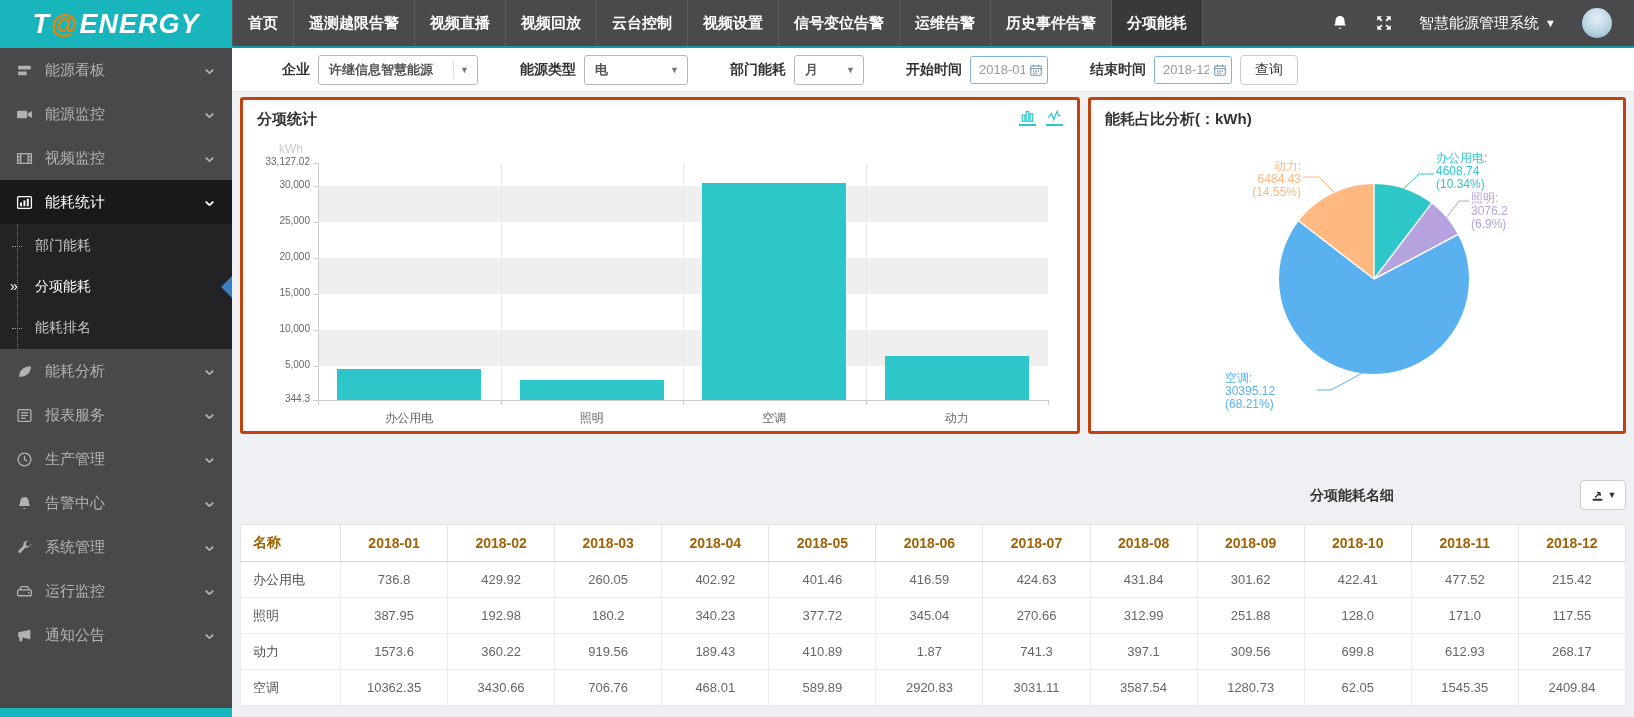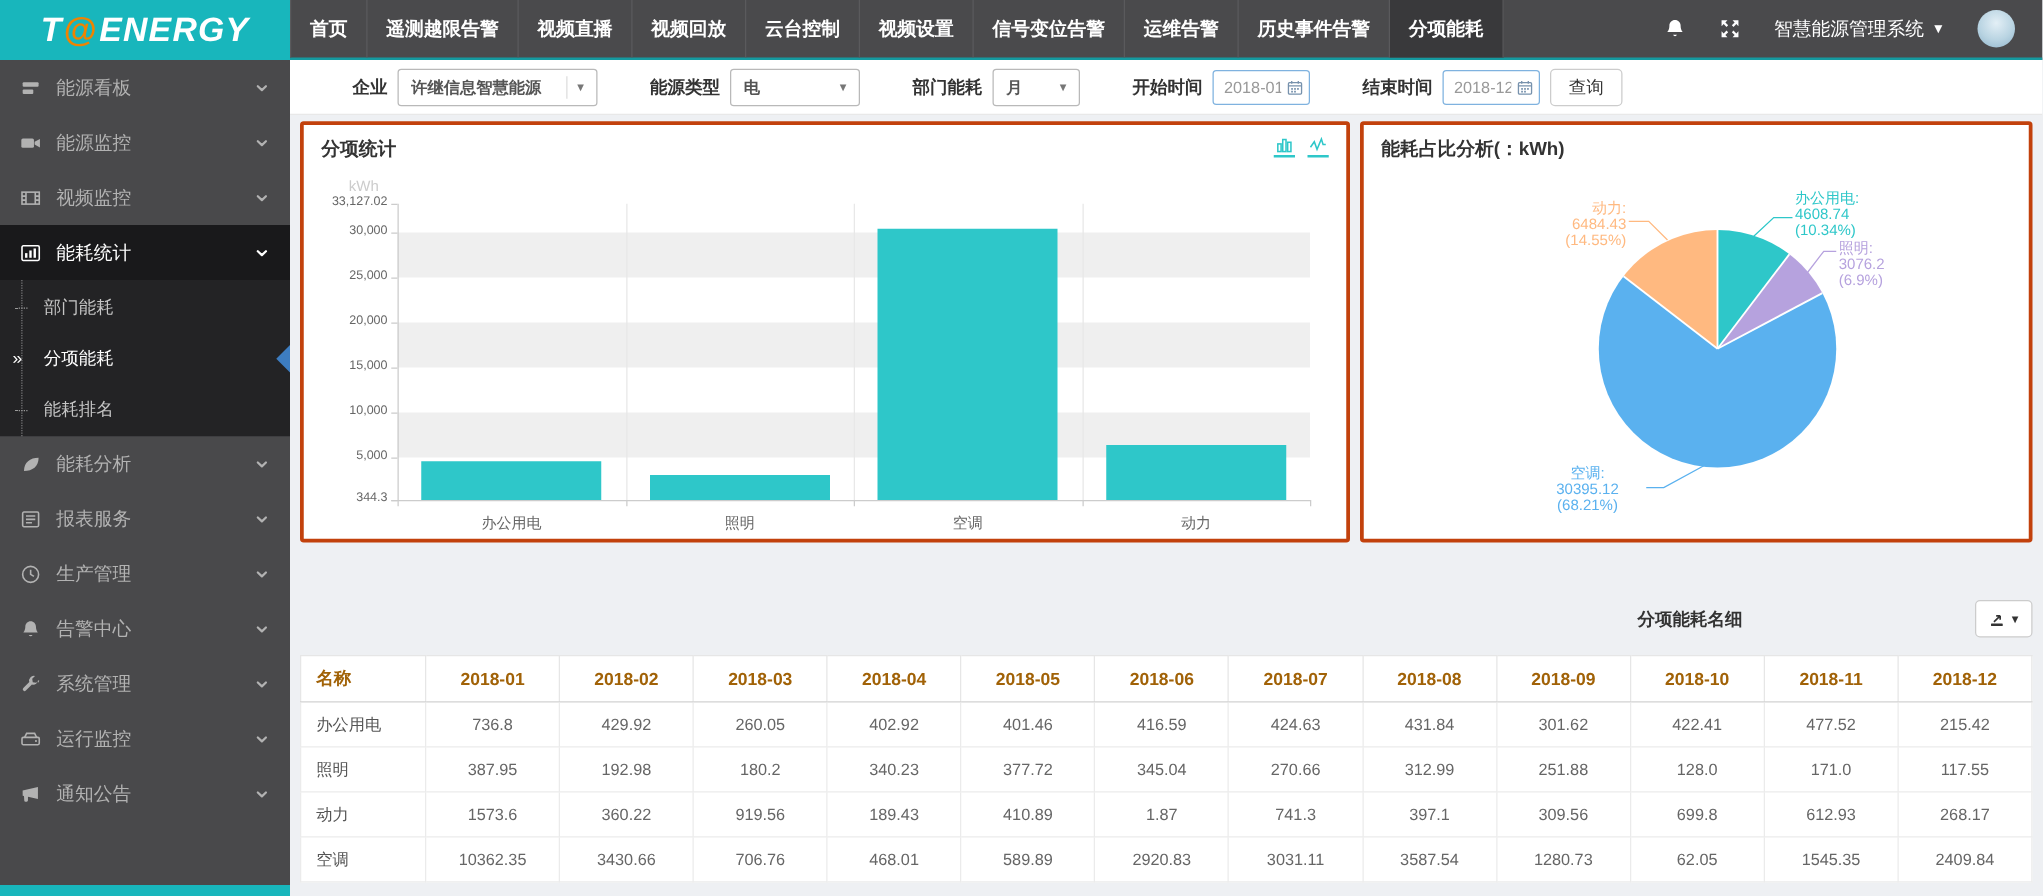--- a/index.html
+++ b/index.html
@@ -410,21 +410,21 @@
         <div class="pie-label" style="left: 345px; top: 52px; width: 90px; text-align: left; color: rgb(46, 199, 201);">
               <div>办公用电:</div>
               <div>4608.74</div>
               <div>(10.34%)</div>
             </div>
             <div class="pie-label" style="left: 380px; top: 92px; width: 90px; text-align: left; color: rgb(182, 162, 222);">
               <div>照明:</div>
               <div>3076.2</div>
               <div>(6.9%)</div>
             </div>
-            <div class="pie-label" style="left: 134px; top: 272px; width: 90px; text-align: center; color: rgb(90, 177, 239);">
+            <div class="pie-label" style="left: 134px; top: 272px; width: 90px; text-align: left; color: rgb(90, 177, 239);">
               <div>空调:</div>
               <div>30395.12</div>
               <div>(68.21%)</div>
             </div>
             <div class="pie-label" style="left: 120px; top: 60px; width: 90px; text-align: right; color: rgb(255, 185, 128);">
               <div>动力:</div>
               <div>6484.43</div>
               <div>(14.55%)</div>
             </div>
           </div>

